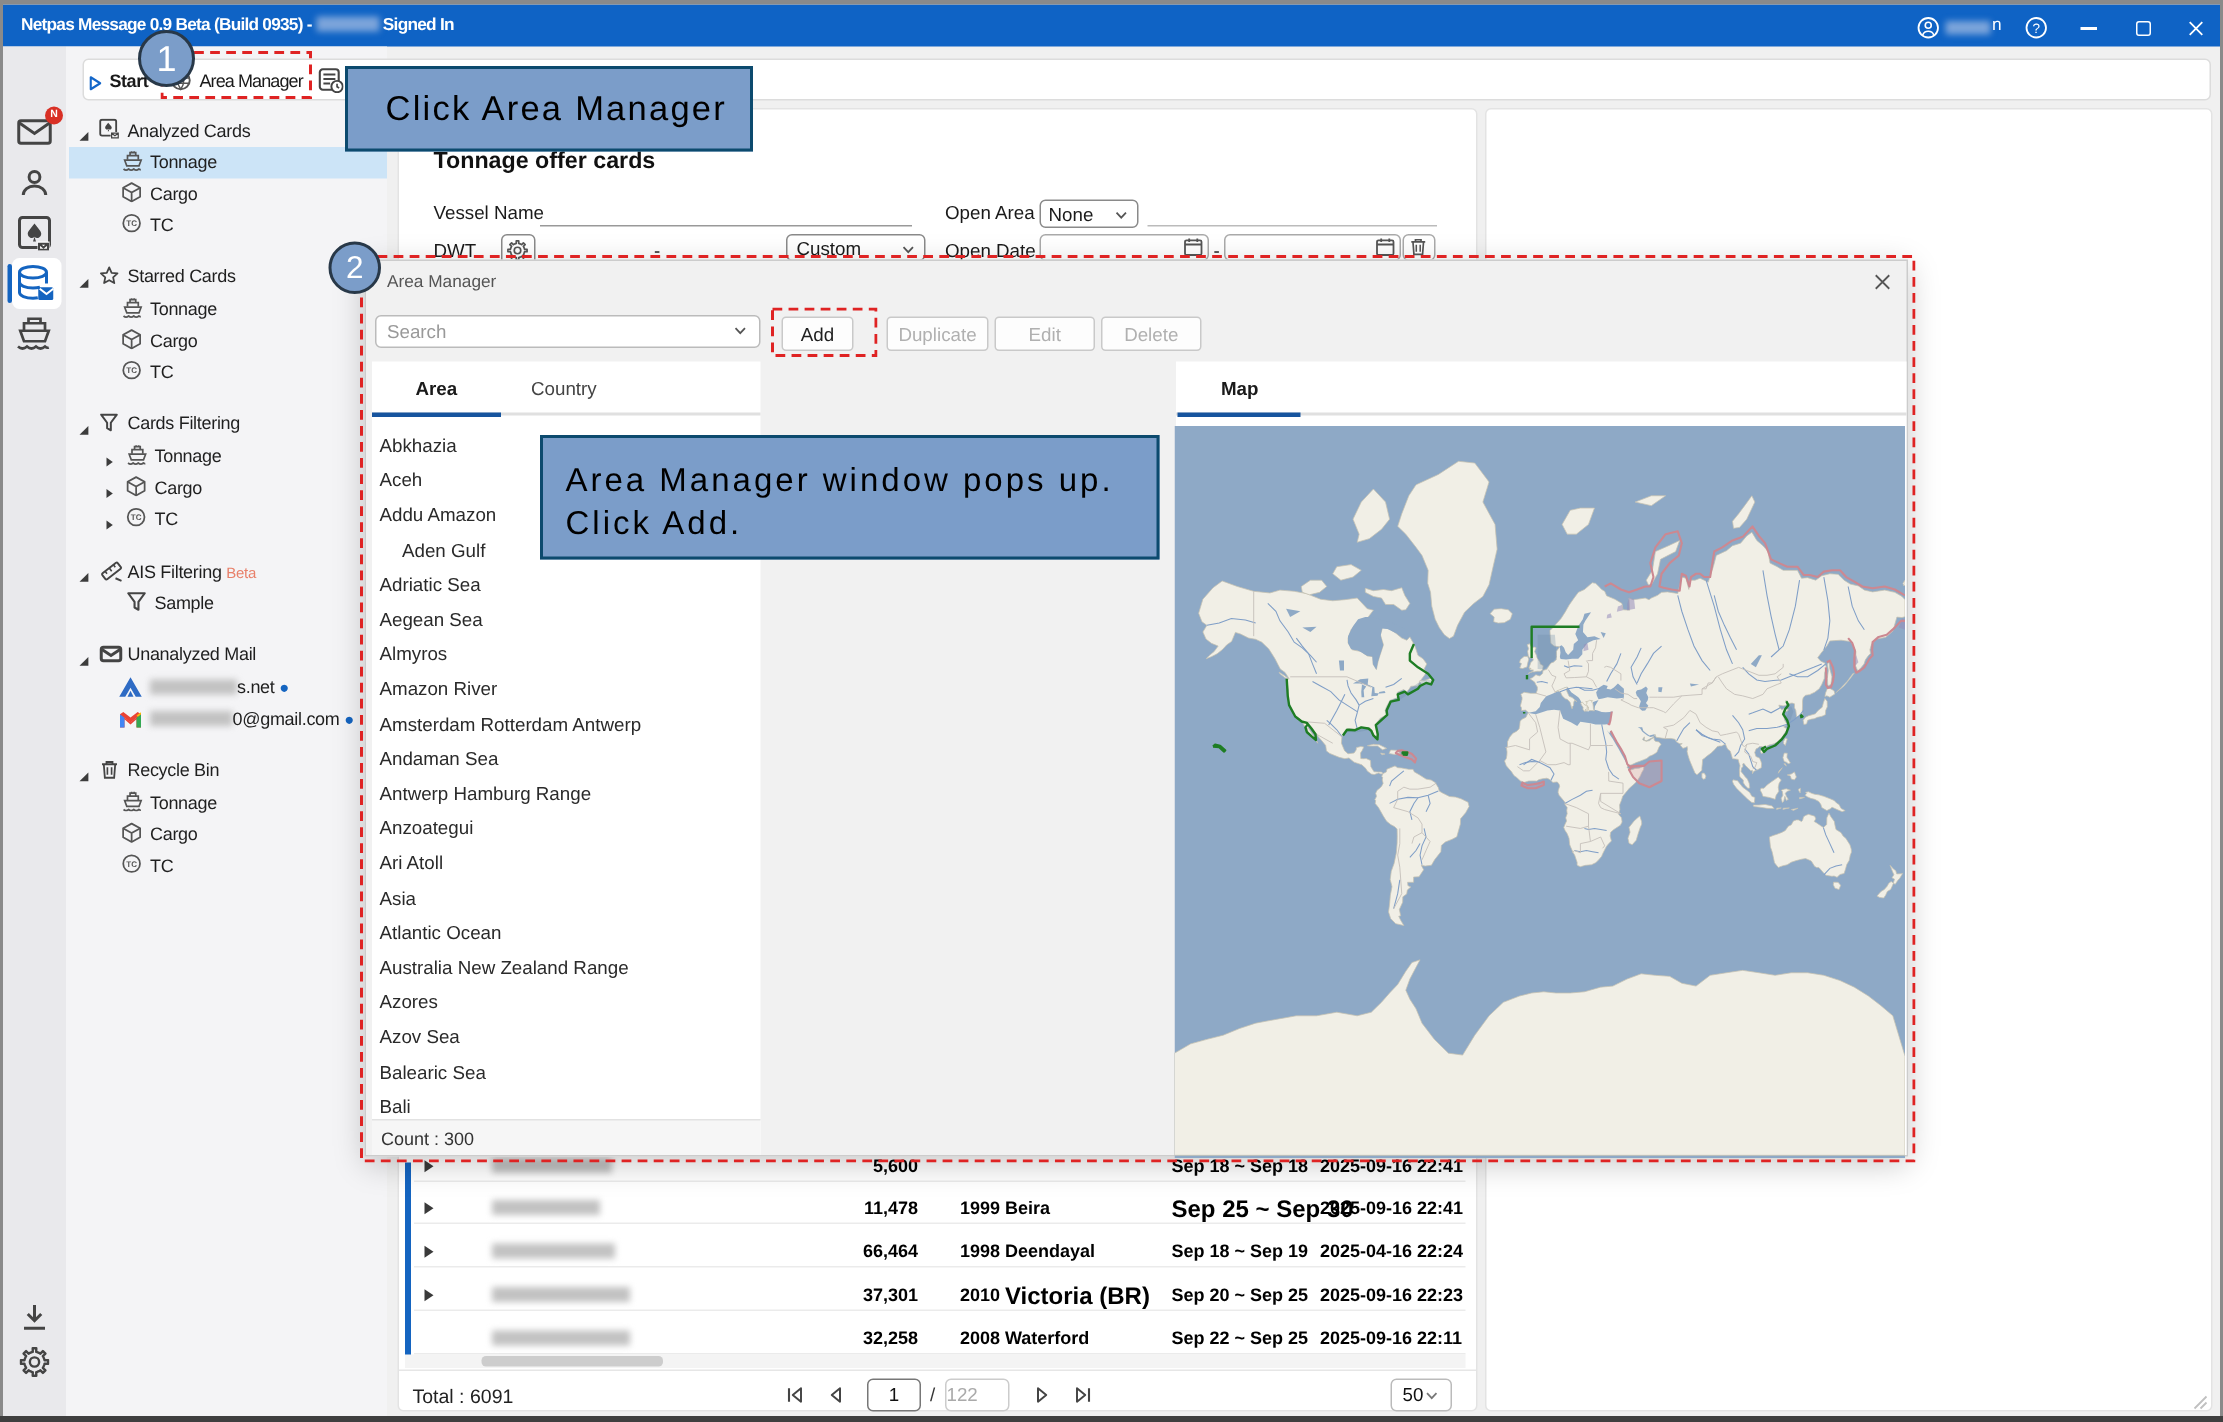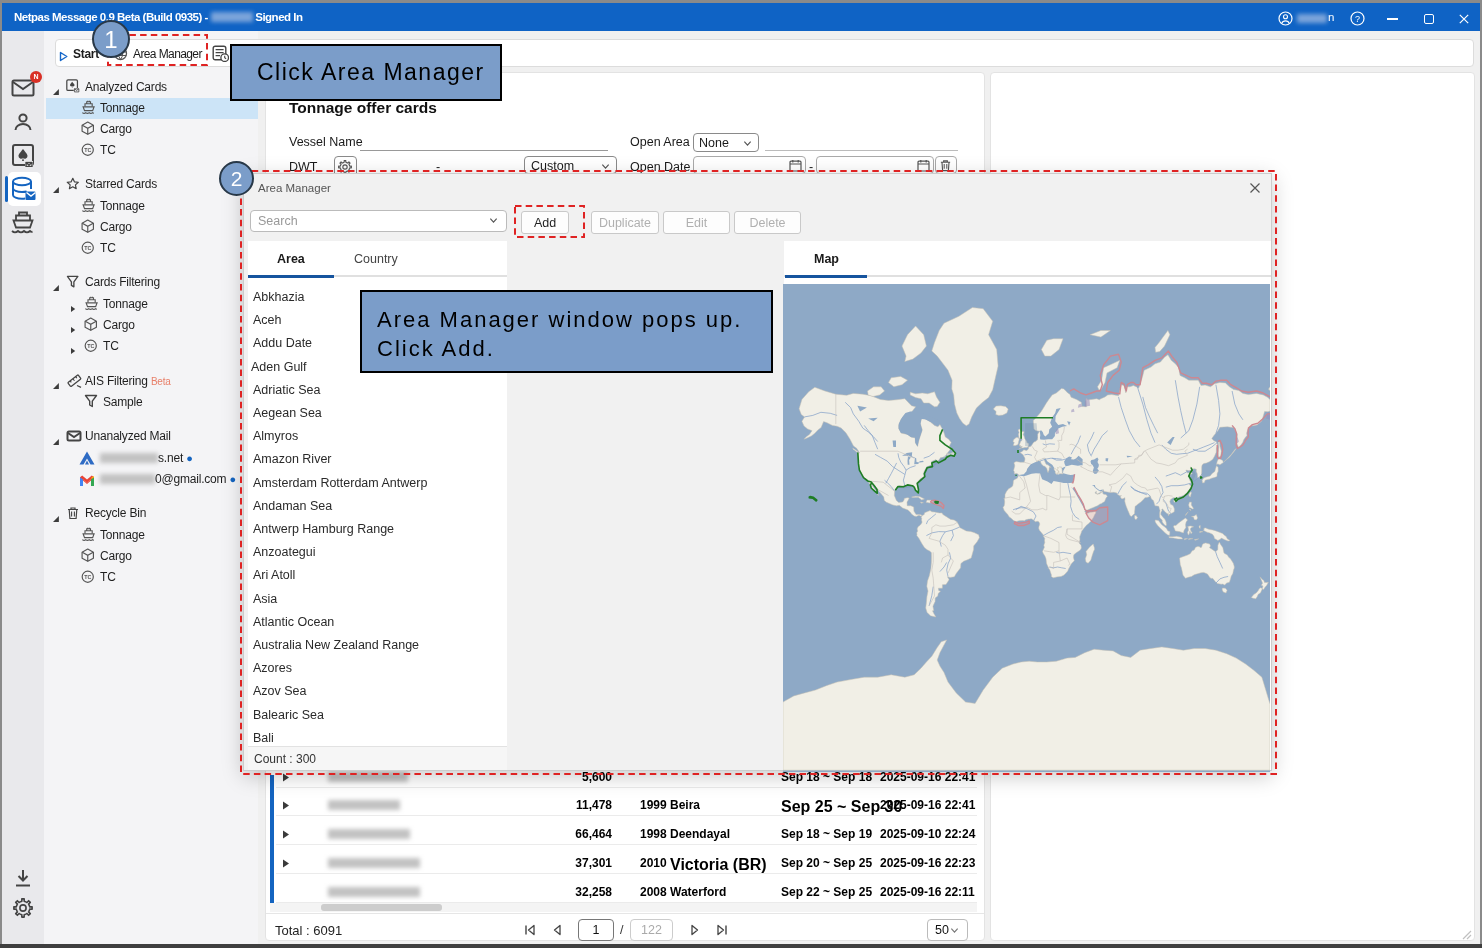--- a/index.html
+++ b/index.html
@@ -11,21 +11,21 @@
 #bottomstrip{position:absolute;left:0;right:0;bottom:0;height:4px;background:#3f3f3f;z-index:60}
 #rail{position:absolute;left:2px;top:31px;width:42px;bottom:4px;background:#e9e9ec}
 #treepanel{position:absolute;left:44px;top:31px;width:214px;bottom:4px;background:#f4f4f6}
 .titem{position:absolute;font-size:12px;letter-spacing:-0.2px;color:#1f1f1f;white-space:nowrap}
 #toolbar{position:absolute;left:55px;top:39px;width:1419px;height:28px;background:#fff;border:1px solid #dcdcdc;border-radius:4px}
 #panelL{position:absolute;left:265px;top:72px;width:720px;height:869px;background:#fff;border:1px solid #e3e3e3;border-radius:4px}
 #panelR{position:absolute;left:990px;top:72px;width:485px;height:869px;background:#fff;border:1px solid #e3e3e3;border-radius:4px}
 .fs12{font-size:12.5px;color:#1a1a1a}
 .combo{position:absolute;background:#fff;border:1px solid #8a8a8a;border-radius:4px}
 .btn{position:absolute;background:#fdfdfd;border:1px solid #c9c9c9;border-radius:3px;font-size:12.5px;color:#1f1f1f;text-align:center}
-.tip{position:absolute;background:#7b9dc9;border:2px solid #000000;color:#000;z-index:40}
+.tip{position:absolute;background:#7b9dc9;border:2px solid #0c4a6e;color:#000;z-index:40}
 .badge{position:absolute;background:#7b9dc9;border:2px solid #283848;border-radius:50%;color:#fff;text-align:center;z-index:45}
 .litem{position:absolute;font-size:12.5px;color:#2a2a2a;white-space:nowrap}
 #dlg{position:absolute;left:243px;top:173px;width:1029px;height:598px;background:#f1f1f1;border:1px solid #cccccc;box-shadow:0 5px 20px rgba(0,0,0,.22);z-index:20}
 .pw{position:absolute;background:#fff}
 .num{font-variant-numeric:tabular-nums}
 </style></head><body>
 <div id="titlebar">
     <div class="abs" style="left:12px;top:8px;font-size:11.5px;font-weight:700;letter-spacing:-0.5px">Netpas Message 0.9 Beta (Build 0935) - <span class="blurb" style="width:42px;height:10px;vertical-align:-1px"></span> Signed In</div>
     <div class="abs" style="left:1276px;top:8px"><svg class="ic" width="15" height="15" viewBox="0 0 15 15" style="">
         <circle cx="7.5" cy="7.5" r="6.5" fill="none" stroke="#fff" stroke-width="1.2"></circle>
@@ -322,21 +322,21 @@
 <div class="abs num" style="left:880px;top:798px;font-size:12px;font-weight:700">2025-09-16 22:41</div>
 <div class="abs" style="left:276px;top:843.5px;width:701px;border-bottom:1px solid #ebebeb"></div>
 <svg class="abs ic" style="left:282px;top:830px" width="8" height="9" viewBox="0 0 8 9">
     <path d="M1 0.5 L7 4.5 L1 8.5 Z" fill="#3a3a3a"></path>
   </svg>
 <span class="blurg" style="left:328px;top:829px;width:82px;height:10px"></span>
 <div class="abs num" style="left:512px;top:827px;width:100px;text-align:right;font-size:12px;font-weight:700">66,464</div>
 <div class="abs num" style="left:640px;top:827px;font-size:12px;font-weight:700">1998</div>
 <div class="abs" style="left:670px;top:827px;font-size:12px;font-weight:700">Deendayal</div>
 <div class="abs num" style="left:781px;top:827px;font-size:12px;font-weight:700">Sep 18 ~ Sep 19</div>
-<div class="abs num" style="left:880px;top:827px;font-size:12px;font-weight:700">2025-09-10 22:24</div>
+<div class="abs num" style="left:880px;top:827px;font-size:12px;font-weight:700">2025-04-16 22:24</div>
 <div class="abs" style="left:276px;top:872.5px;width:701px;border-bottom:1px solid #ebebeb"></div>
 <svg class="abs ic" style="left:282px;top:859px" width="8" height="9" viewBox="0 0 8 9">
     <path d="M1 0.5 L7 4.5 L1 8.5 Z" fill="#3a3a3a"></path>
   </svg>
 <span class="blurg" style="left:328px;top:858px;width:92px;height:10px"></span>
 <div class="abs num" style="left:512px;top:856px;width:100px;text-align:right;font-size:12px;font-weight:700">37,301</div>
 <div class="abs num" style="left:640px;top:856px;font-size:12px;font-weight:700">2010</div>
 <div class="abs" style="left:670px;top:856px;font-size:16px;font-weight:700">Victoria (BR)</div>
 <div class="abs num" style="left:781px;top:856px;font-size:12px;font-weight:700">Sep 20 ~ Sep 25</div>
 <div class="abs num" style="left:880px;top:856px;font-size:12px;font-weight:700">2025-09-16 22:23</div>
@@ -354,21 +354,21 @@
 <div class="abs" style="left:275px;top:923px;font-size:13px;color:#222">Total : 6091</div>
 <svg class="abs ic" style="left:524px;top:924px" width="12" height="12" viewBox="0 0 12 12">
     <path d="M2 1.5 v9" stroke="#444" stroke-width="1.4"></path>
     <path d="M10 1.5 L4.5 6 L10 10.5 Z" fill="none" stroke="#444" stroke-width="1.3" stroke-linejoin="round"></path>
   </svg>
 <svg class="abs ic" style="left:551px;top:924px" width="12" height="12" viewBox="0 0 12 12">
     <path d="M9 1.5 L3.5 6 L9 10.5 Z" fill="none" stroke="#444" stroke-width="1.3" stroke-linejoin="round"></path>
   </svg>
 <div class="combo num" style="left:578px;top:919px;width:36px;height:22px;border-color:#777;text-align:center;font-size:12.5px;line-height:21px;color:#111">1</div>
 <div class="abs" style="left:620px;top:923px;font-size:12.5px;color:#333">/</div>
-<div class="combo num" style="left:630px;top:919px;width:43px;height:22px;border-color:#ccc;text-align:center;font-size:12.5px;line-height:21px;color:#aaa">122</div>
+<div class="combo num" style="left:630px;top:919px;width:43px;height:22px;border-color:#ccc;text-align:left;font-size:12.5px;line-height:21px;color:#aaa">122</div>
 <svg class="abs ic" style="left:689px;top:924px" width="12" height="12" viewBox="0 0 12 12">
     <path d="M3 1.5 L8.5 6 L3 10.5 Z" fill="none" stroke="#444" stroke-width="1.3" stroke-linejoin="round"></path>
   </svg>
 <svg class="abs ic" style="left:716px;top:924px" width="12" height="12" viewBox="0 0 12 12">
     <path d="M2 1.5 L7.5 6 L2 10.5 Z" fill="none" stroke="#444" stroke-width="1.3" stroke-linejoin="round"></path>
     <path d="M10 1.5 v9" stroke="#444" stroke-width="1.4"></path>
   </svg>
 <div class="combo num" style="left:927px;top:919px;width:41px;height:22px;border-color:#bbb;font-size:12.5px;line-height:21px;color:#111;padding-left:7px">50</div>
 <svg class="abs ic" style="left:950px;top:926px" width="9" height="9" viewBox="0 0 10 10">
     <path d="M1.5 3 L5 6.8 L8.5 3" fill="none" stroke="#777" stroke-width="1.3"></path>
@@ -387,22 +387,22 @@
     <div class="btn" style="left:347px;top:37px;width:68px;height:23px;line-height:22px;color:#b0b0b0">Duplicate</div>
     <div class="btn" style="left:419px;top:37px;width:67px;height:23px;line-height:22px;color:#b0b0b0">Edit</div>
     <div class="btn" style="left:490px;top:37px;width:67px;height:23px;line-height:22px;color:#b0b0b0">Delete</div>
     <div class="pw" style="left:4px;top:67px;width:259px;height:529px">
       <div class="abs" style="left:0;top:0;width:100%;height:36px;border-bottom:2px solid #e0e0e0"></div>
       <div class="abs" style="left:0;top:34px;width:86px;height:3px;background:#16549e"></div>
       <div class="abs" style="left:29px;top:11px;font-size:12.5px;font-weight:700;color:#1a1a1a">Area</div>
       <div class="abs" style="left:106px;top:11px;font-size:12.5px;color:#444">Country</div>
       <div class="litem" style="left:5px;top:49.0px">Abkhazia</div>
       <div class="litem" style="left:5px;top:72.2px">Aceh</div>
-      <div class="litem" style="left:5px;top:95.4px">Addu Date</div>
-      <div class="litem" style="left:3px;top:118.6px">Aden Gulf</div>
+      <div class="litem" style="left:5px;top:95.4px">Addu Amazon</div>
+      <div class="litem" style="left:20px;top:118.6px">Aden Gulf</div>
       <div class="litem" style="left:5px;top:141.8px">Adriatic Sea</div>
       <div class="litem" style="left:5px;top:165.0px">Aegean Sea</div>
       <div class="litem" style="left:5px;top:188.2px">Almyros</div>
       <div class="litem" style="left:5px;top:211.4px">Amazon River</div>
       <div class="litem" style="left:5px;top:234.6px">Amsterdam Rotterdam Antwerp</div>
       <div class="litem" style="left:5px;top:257.79999999999995px">Andaman Sea</div>
       <div class="litem" style="left:5px;top:281.0px">Antwerp Hamburg Range</div>
       <div class="litem" style="left:5px;top:304.2px">Anzoategui</div>
       <div class="litem" style="left:5px;top:327.4px">Ari Atoll</div>
       <div class="litem" style="left:5px;top:350.59999999999997px">Asia</div>

